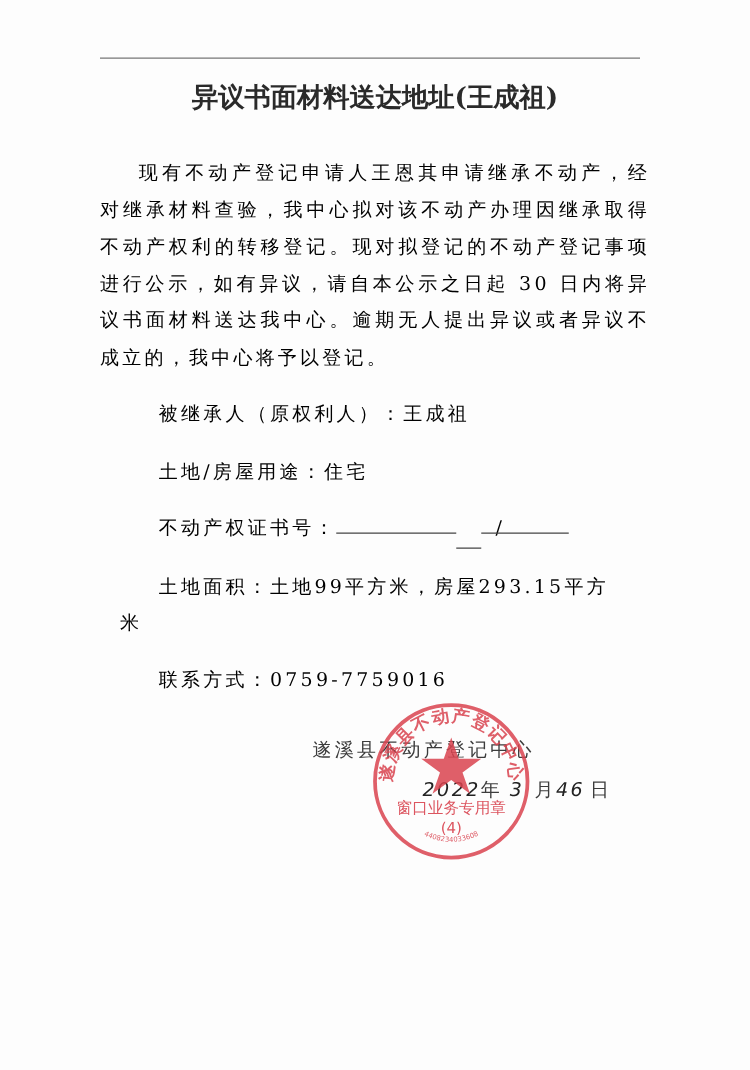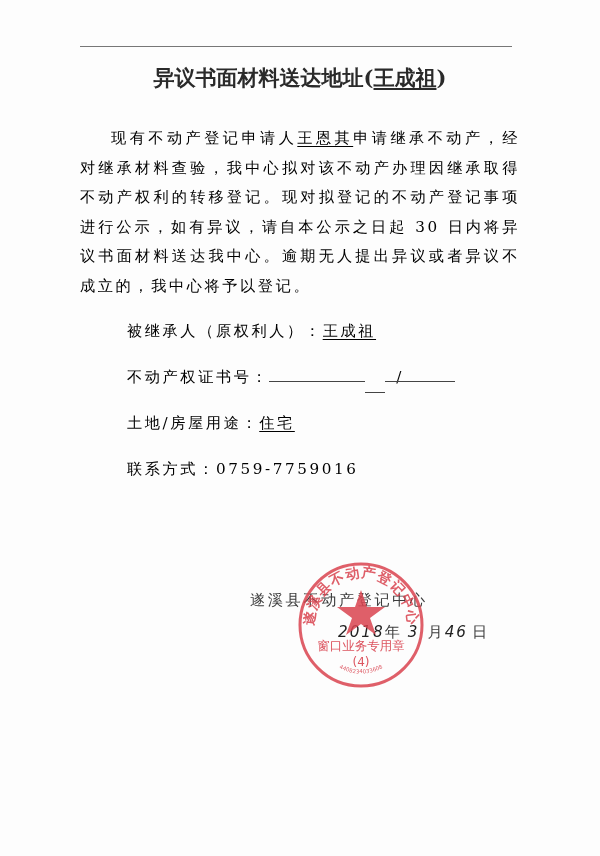--- a/index.html
+++ b/index.html
@@ -5,21 +5,21 @@
   html, body { margin: 0; padding: 0; }
   body {
     width: 600px; height: 856px; background: #fdfdfd; position: relative; overflow: hidden;
     font-family: "DejaVu Serif", "Liberation Serif", serif; color: #3a3a3a;
   }
   .topline { position: absolute; left: 80px; top: 46px; width: 432px; height: 1px; background: #777; }
   .title {
     position: absolute; left: 0; width: 600px; top: 64px; text-align: center;
     font-size: 21px; font-weight: bold; color: #2a2a2a; letter-spacing: 0px;
   }
-  .u { text-decoration: underline; text-underline-offset: 3px; }
+  .u { text-underline-offset: 3px; }
   .body {
     position: absolute; left: 80px; top: 124px; width: 440px;
     font-size: 15.2px; line-height: 29.5px; letter-spacing: 2.6px; color: #000000;
   }
   .para { text-indent: 31px; margin: 0; text-align: justify; }
   .line { margin: 16px; text-indent: 31px; }
   .blank { display: inline-block; width: 96px; border-bottom: 1px solid #444; height: 17px; vertical-align: baseline; }
   .slash { display: inline-block; width: 20px; text-align: center; border-bottom: 1px solid #444; }
   .blank2 { display: inline-block; width: 70px; border-bottom: 1px solid #444; height: 17px; }
   .issuer { position: absolute; left: 250px; top: 590px; font-size: 15.2px; letter-spacing: 2.6px; color: #3c3c3c; }
@@ -33,32 +33,33 @@
 <div class="topline"></div>
 
 <div class="title"><span>异议书面材料送达地址(</span><span class="u">王成祖</span><span>)</span></div>
 
 <div class="body">
   <p class="para"><span>现有不动产登记申请人</span><span class="u">王恩其</span><span>申请继承不动产，经对继承材料查验，我中心拟对该不动产办理因继承取得不动产权利的转移登记。现对拟登记的不动产登记事项进行公示，如有异议，请自本公示之日起 30 日内将异议书面材料送达我中心。逾期无人提出异议或者异议不成立的，我中心将予以登记。</span></p>
 
   <p class="line"><span>被继承人（原权利人）：</span><span class="u">王成祖</span></p>
 
 
+  <p class="line"><span>土地/房屋用途：</span><span class="u">住宅</span></p>
+
   <p class="line"><span>不动产权证书号：</span><span class="blank"></span><span class="slash">/</span><span class="blank2"></span></p>
 
-  <p class="line"><span>土地/房屋用途：</span><span class="u">住宅</span></p>
-
+  <p class="line"><span>土地面积：</span><span>土地</span><span class="u">99</span><span>平方米，房屋</span><span class="u">293.15</span><span>平方米</span></p>
 
 
   <p class="line"><span>联系方式：</span><span>0759-7759016</span></p>
 </div>
 
 <div class="issuer">遂溪县不动产登记中心</div>
 
-<div class="date"><span class="hw">2018</span><span>年</span><span class="hw" style="margin-left:6px">3</span><span style="margin-left:8px">月</span><span class="hw">46</span><span style="margin-left:4px">日</span></div>
+<div class="date"><span class="hw">2022</span><span>年</span><span class="hw" style="margin-left:6px">3</span><span style="margin-left:8px">月</span><span class="hw">46</span><span style="margin-left:4px">日</span></div>
 
 <svg class="seal" viewBox="0 0 130 130">
   <defs>
     <path id="ringPath" d="M 20 78 A 47 47 0 1 1 110 78"></path>
     <path id="codePath" d="M 28 96 A 48 48 0 0 0 102 96"></path>
   </defs>
   <circle cx="65" cy="65" r="61" fill="none" stroke="#d9434f" stroke-width="3" opacity="0.85"></circle>
   <text font-size="14" fill="#d9434f" opacity="0.85" font-family="DejaVu Serif, serif" font-weight="bold" letter-spacing="1">
     <textPath href="#ringPath" startOffset="50%" text-anchor="middle">遂溪县不动产登记中心</textPath>
   </text>

